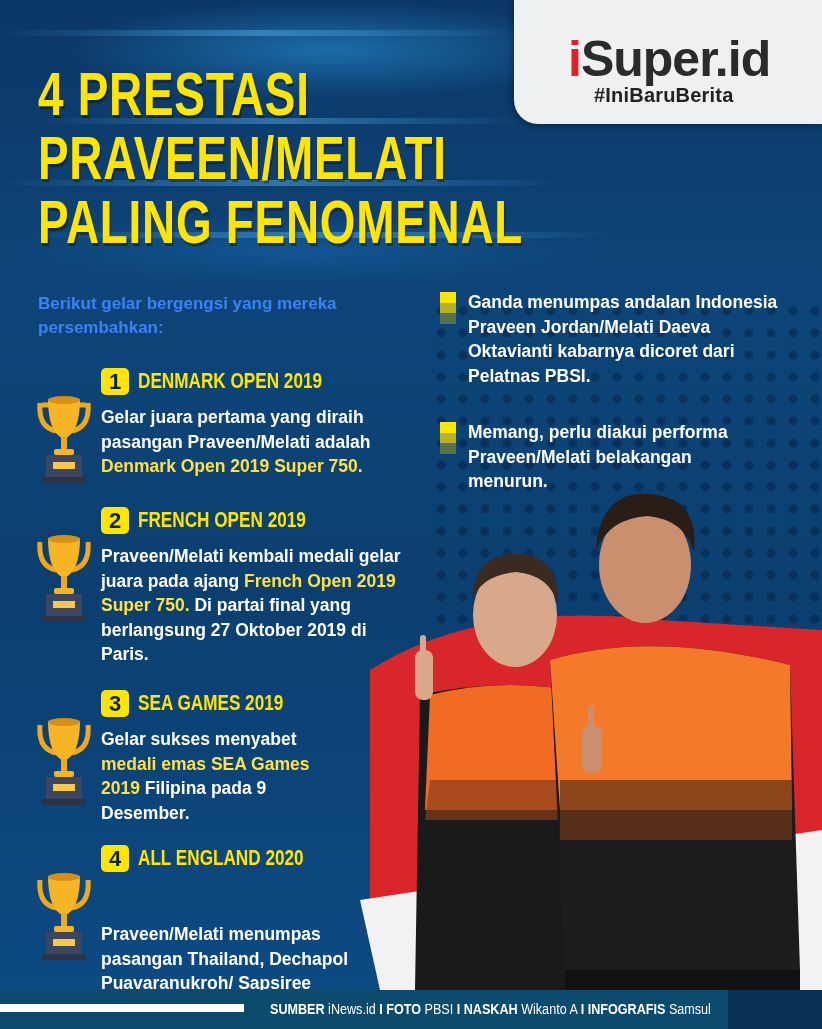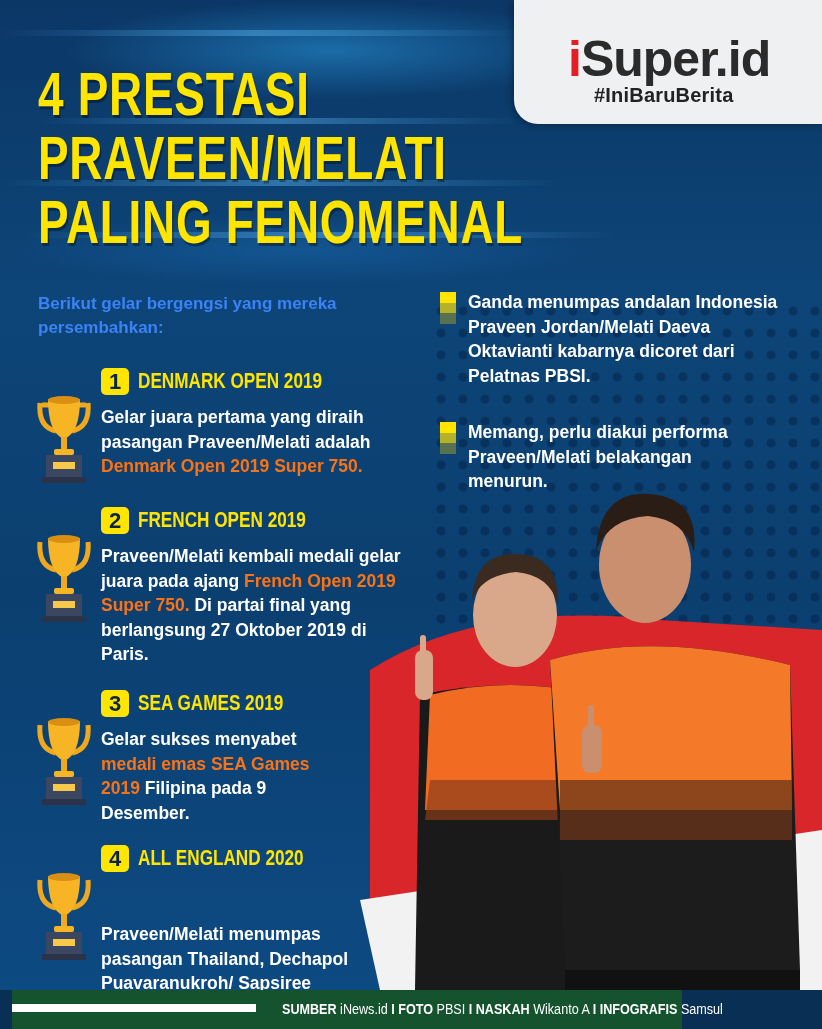--- a/index.html
+++ b/index.html
@@ -26,26 +26,26 @@
     transform:scaleX(.74); transform-origin:left top; letter-spacing:1px;
     text-shadow:2px 3px 0 rgba(0,0,0,.35); }
   .title div { white-space:nowrap; }
   .intro { position:absolute; left:38px; top:292px; width:300px; color:#3b82f6; font-weight:700; font-size:17px; line-height:24px; }
   .trophy { position:absolute; left:36px; width:56px; height:92px; }
   .badge { position:absolute; left:101px; width:28px; height:27px; background:#ffe500; border-radius:5px;
     color:#0b2545; font-weight:700; font-size:22px; line-height:27px; text-align:center; }
   .head { position:absolute; left:138px; color:#ffe500; font-weight:700; font-size:22px; white-space:nowrap;
     transform:scaleX(.78); transform-origin:left top; line-height:28px; }
   .desc { position:absolute; left:101px; width:310px; color:#fff; font-weight:700; font-size:17.5px; line-height:24.5px; }
-  .hl { color:#f97316; }
+  .hl { color:#fde047; }
   .bullet { position:absolute; left:440px; width:16px; height:32px; }
   .bullet .a{height:11px;background:#ffe500;} .bullet .b{height:10px;background:#b5b128;} .bullet .c{height:11px;background:#58714f;}
   .btext { position:absolute; left:468px; width:330px; color:#fff; font-weight:700; font-size:17.5px; line-height:24.5px; }
   .photo { position:absolute; left:360px; top:480px; width:462px; height:510px; }
-  .footer { position:absolute; left:0; top:990px; width:670px; height:39px; background:#14532d;margin-left:12px; }
+  .footer { position:absolute; left:0; top:990px; width:728px; height:39px; background:#0c4a6e; }
   .footer .bar { position:absolute; left:0; top:14px; width:244px; height:8px; background:#fff; }
   .footer .credits { position:absolute; left:270px; top:11px; color:#fff; font-size:14px; white-space:nowrap;
     transform:scaleX(.9); transform-origin:left top; }
   .footer b { font-weight:700; }
 </style>
 </head>
 <body>
 
 <div class="bg"></div>
 <div class="streak" style="left:0;top:30px;width:520px;"></div>

